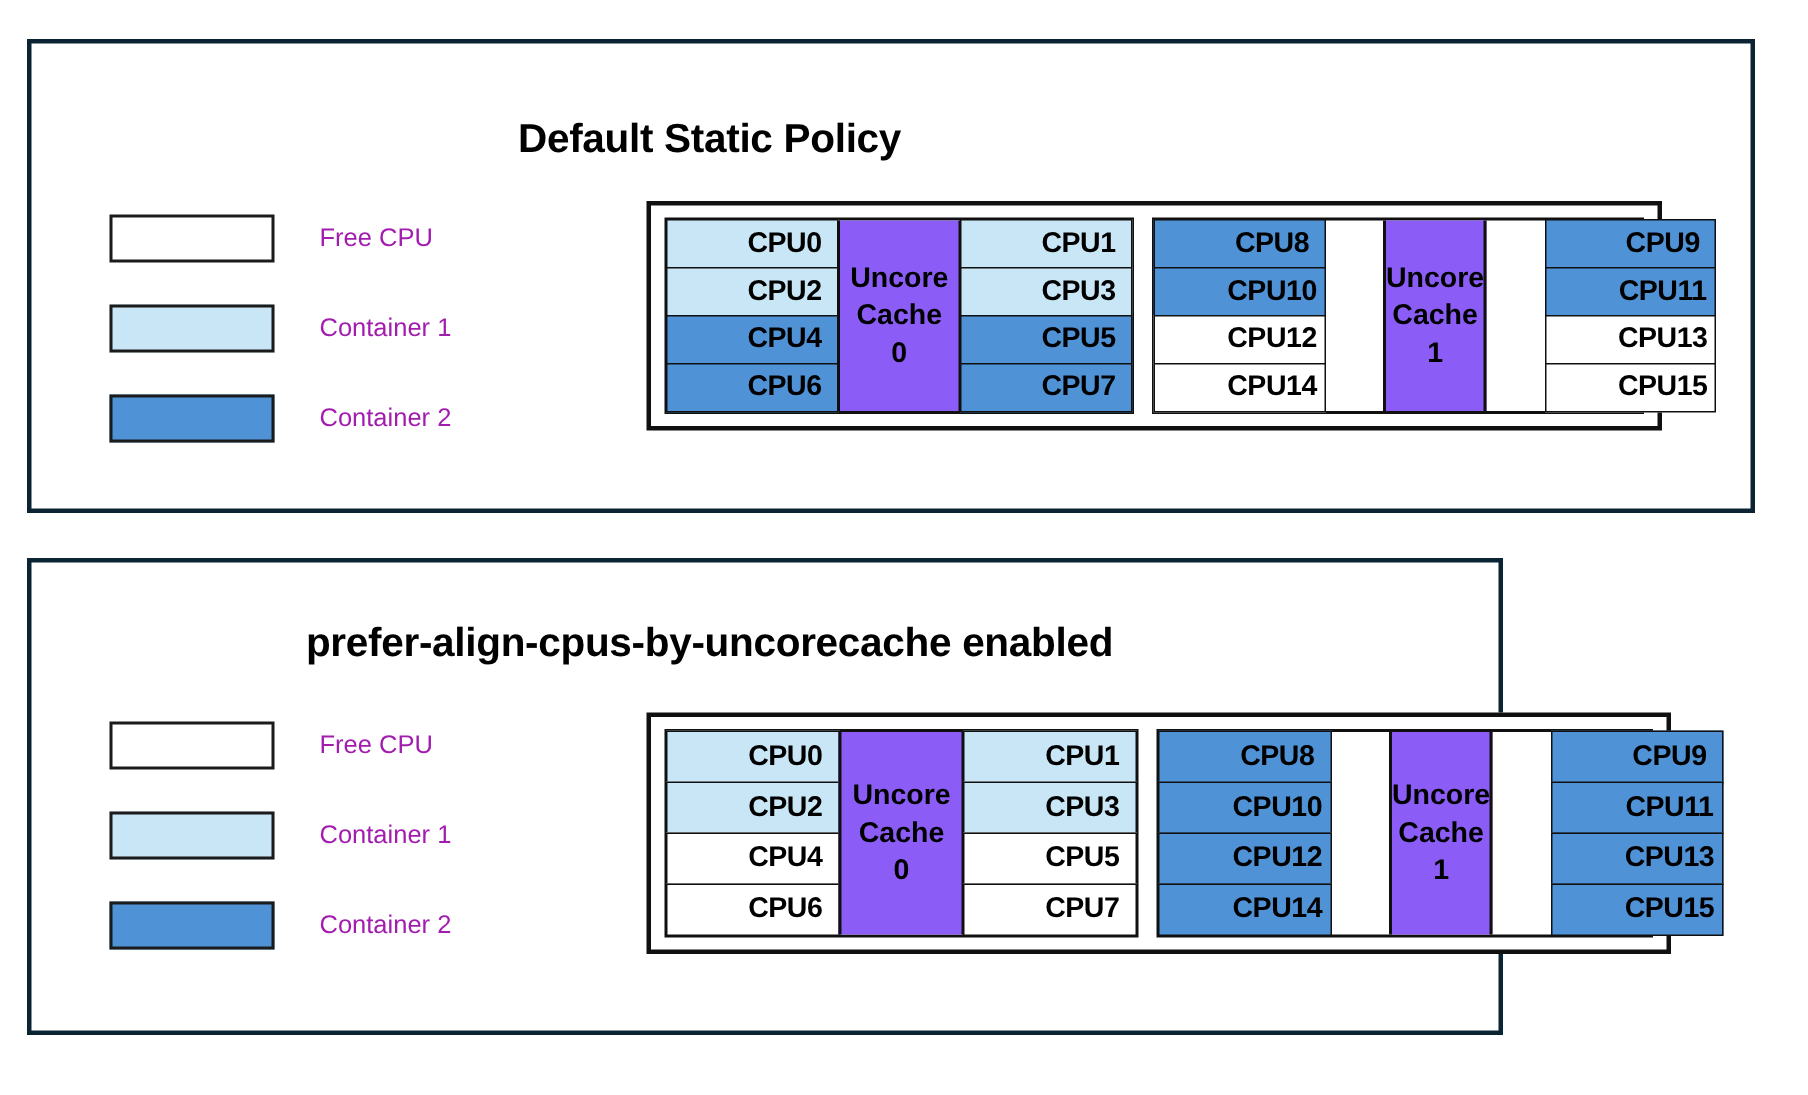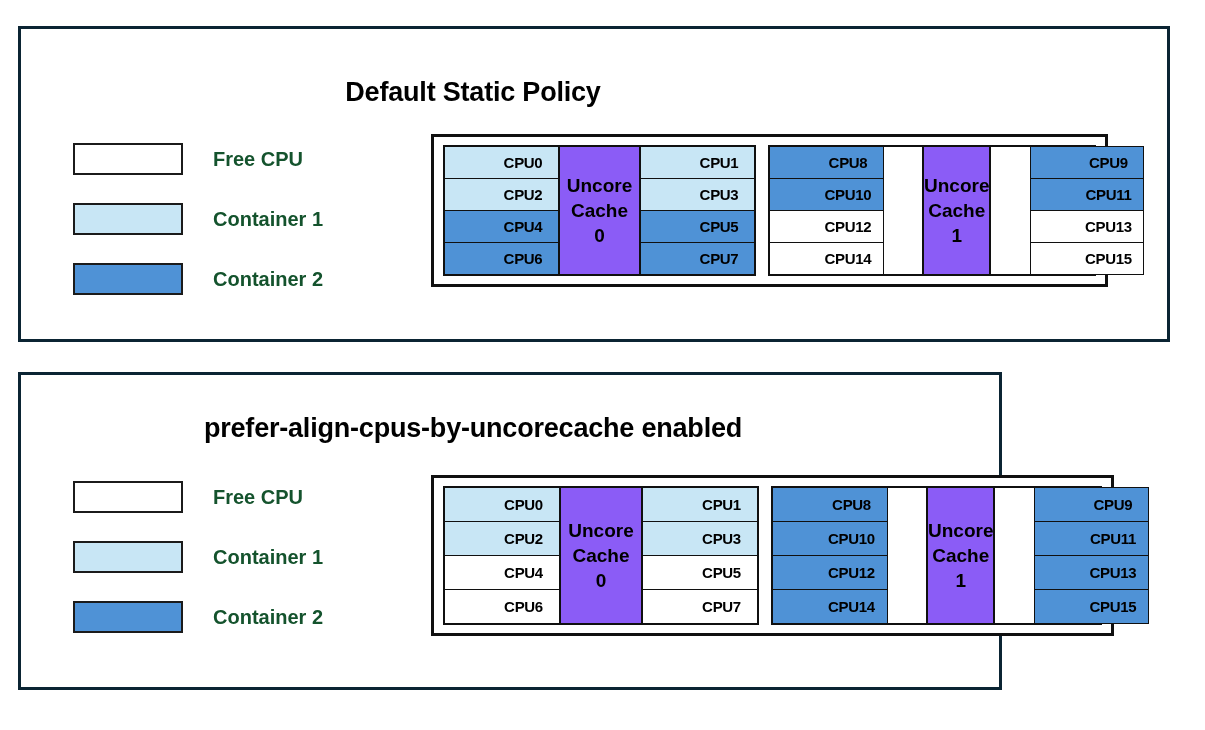--- a/index.html
+++ b/index.html
@@ -61,23 +61,23 @@
   }
   .swatch {
     width: 110px;
     height: 32px;
     border: 2.5px solid #1b1b1b;
     box-sizing: border-box;
     flex: 0 0 auto;
   }
   .legend-label {
     margin-left: 30px;
-    font-size: 20px;
-    font-weight: bold;
-    color: #14532d;
+    font-size: 17px;
+    font-weight: normal;
+    color: #a21caf;
     white-space: nowrap;
   }
 
   
   .diagram-outer {
     position: absolute;
     border: 3.5px solid #101010;
     background: #ffffff;
     box-sizing: border-box;
     display: flex;
@@ -121,21 +121,21 @@
     color: #000000;
     line-height: 1.32;
     box-sizing: border-box;
   }
 
   .cpu-cell {
     flex: 1 1 0;
     display: flex;
     align-items: center;
     justify-content: center;
-    font-size: 15px;
+    font-size: 19px;
     font-weight: bold;
     color: #000000;
     border: 1.5px solid #101010;
     margin: -0.75px;
     box-sizing: border-box;
     letter-spacing: -0.3px;
     padding-left: 43px;
   }
 
   .fill-free { background: #ffffff; }

